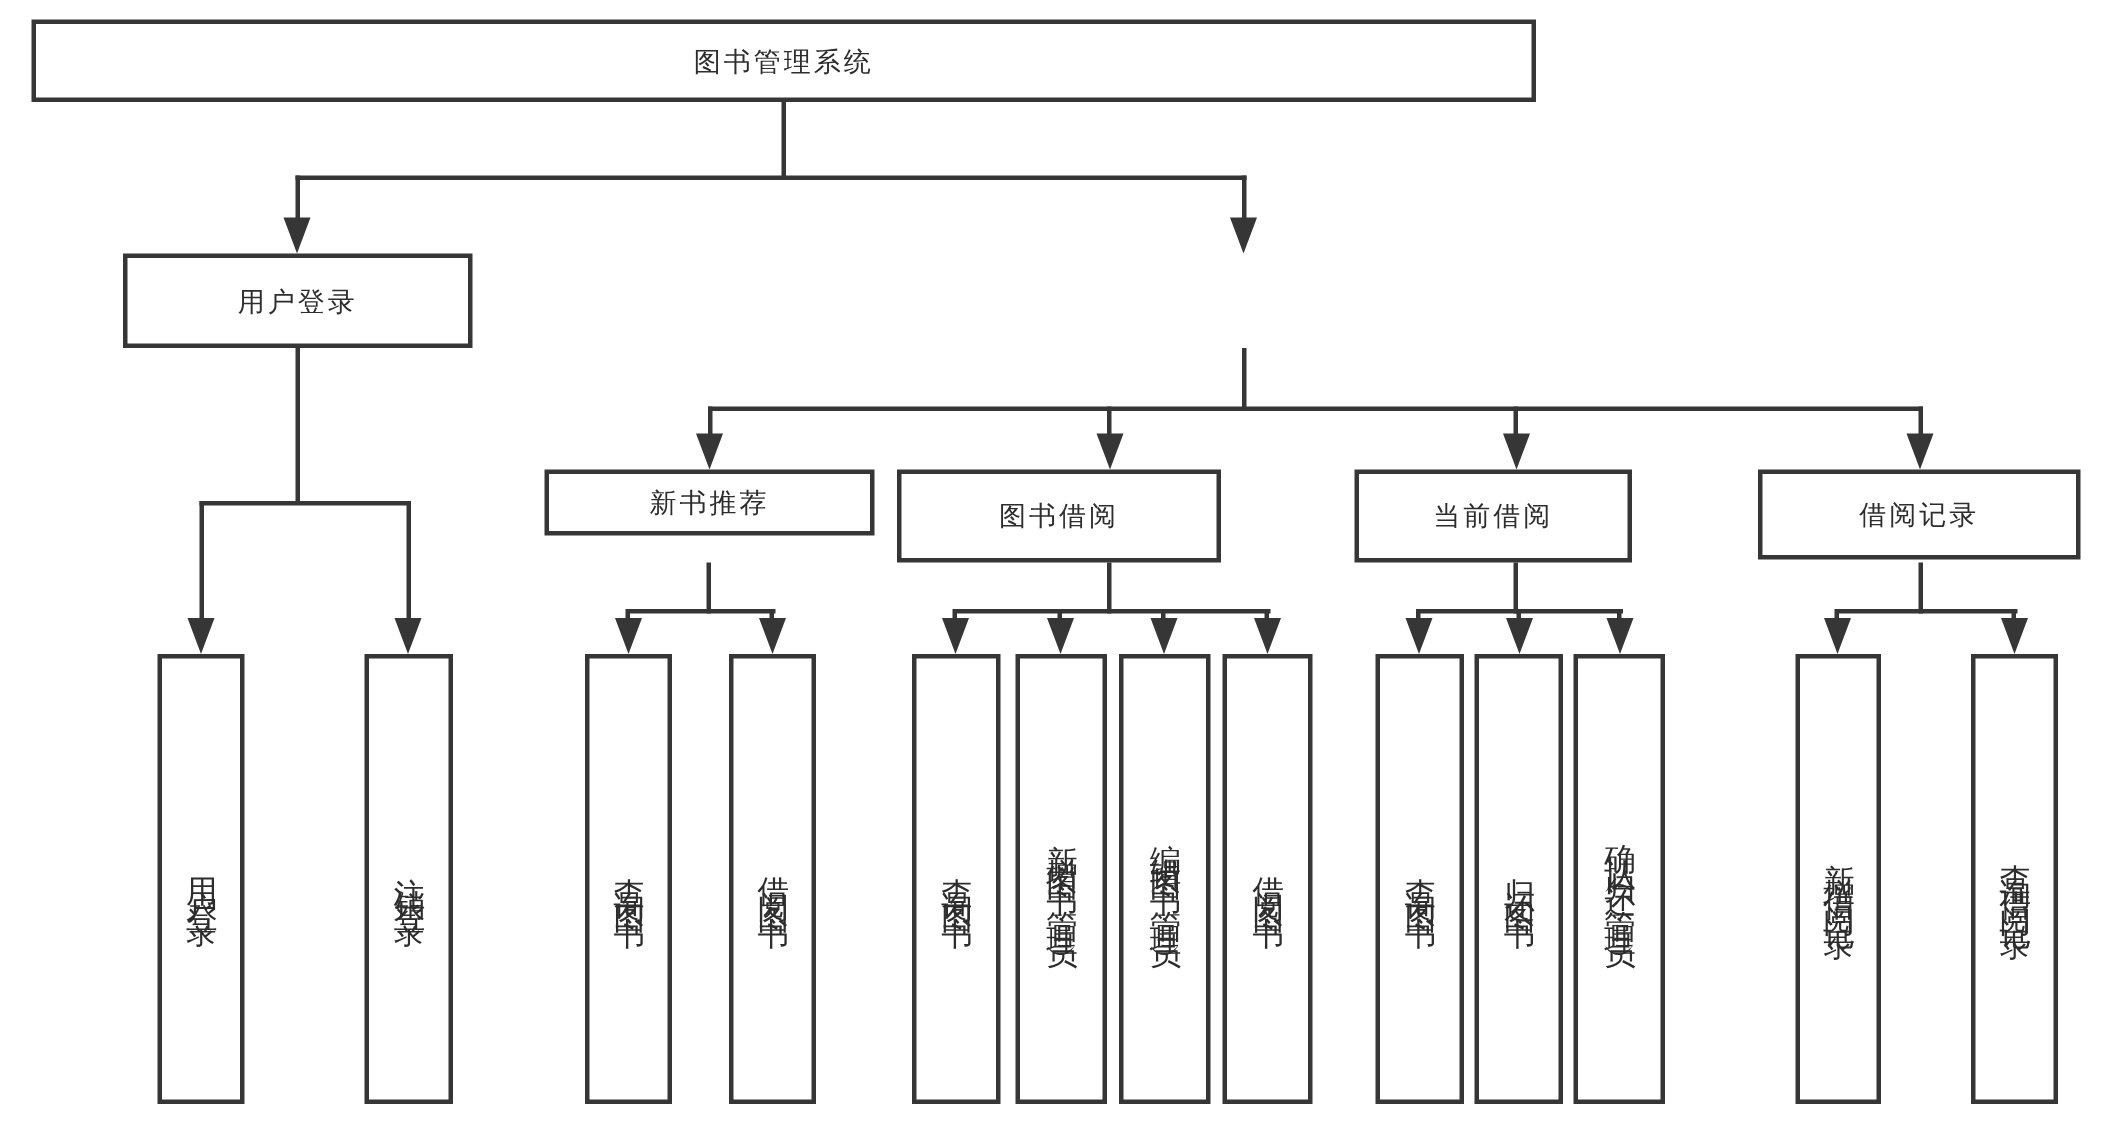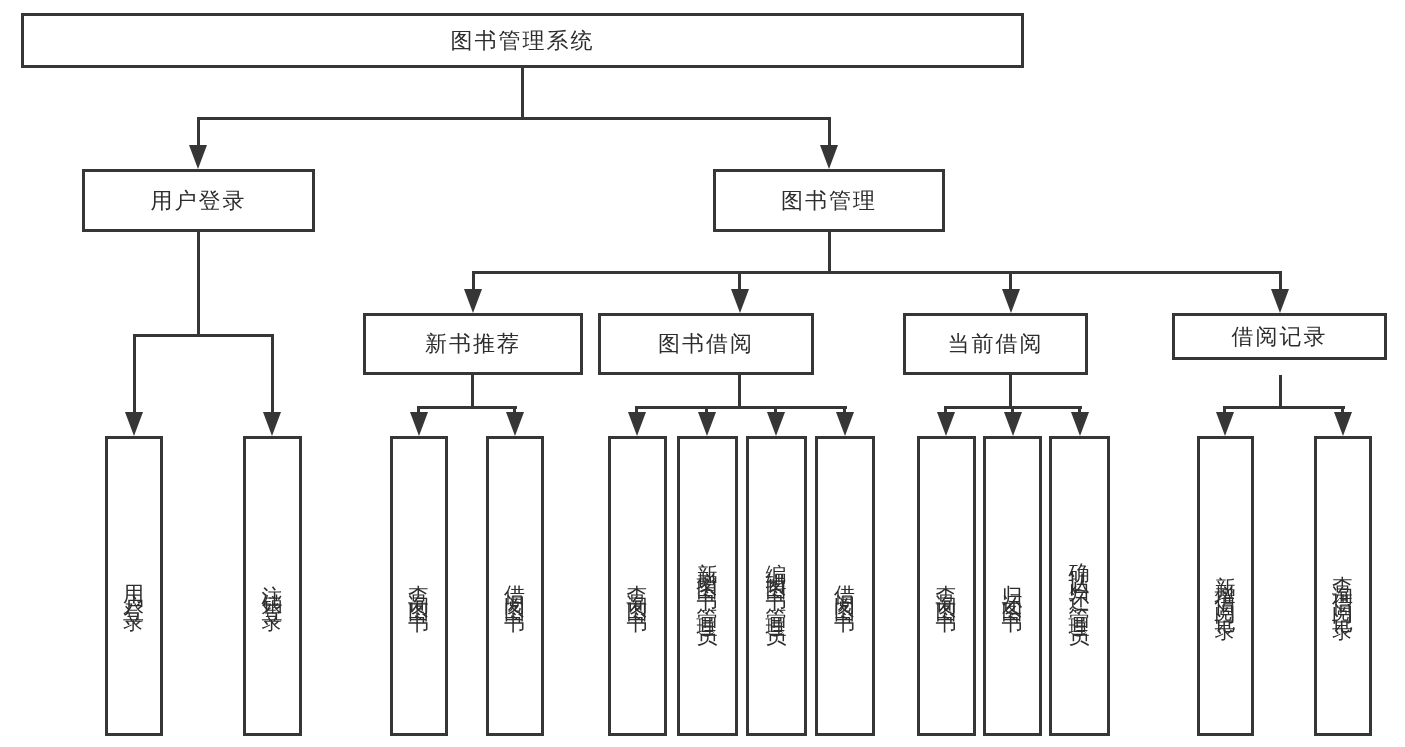--- a/index.html
+++ b/index.html
@@ -4,21 +4,21 @@
 <style>
   html,body{margin:0;padding:0;background:#ffffff;}
   .stage{
     position:relative;width:1405px;height:747px;background:#ffffff;overflow:hidden;
     font-family:"Liberation Sans",sans-serif;color:#2d2d2d;
   }
   .node{
     position:absolute;background:#ffffff;border:3px solid #363636;box-sizing:border-box;
     display:flex;align-items:center;justify-content:center;text-align:center;
   }
-  .node.h{font-size:22px;letter-spacing:2px;white-space:nowrap;text-align:center;}
+  .node.h{font-size:18px;letter-spacing:2px;white-space:nowrap;text-align:center;}
   .node.v{
     writing-mode:vertical-rl;text-orientation:mixed;
     font-size:21px;letter-spacing:9px;line-height:1;
   }
   .vline{position:absolute;width:3px;background:#363636;}
   .hline{position:absolute;height:3px;background:#363636;}
   .arr{
     position:absolute;width:0;height:0;
     border-left:9px solid transparent;border-right:9px solid transparent;
     border-top:24px solid #363636;
@@ -37,44 +37,43 @@
   <div class="node h" style="left:21px;top:13px;width:1003px;height:55px;">图书管理系统</div>
 
   <div class="vline" style="left:521px;top:68px;height:50px;"></div>
   <div class="hline" style="left:197px;top:117px;width:634px;"></div>
   <div class="vline" style="left:197px;top:117px;height:32px;"></div>
   <div class="arr" style="left:189px;top:145px;"></div>
   <div class="vline" style="left:828px;top:117px;height:32px;"></div>
   <div class="arr" style="left:820px;top:145px;"></div>
 
   <div class="node h" style="left:82px;top:169px;width:233px;height:63px;">用户登录</div>
-  <div class="node h" style="left:713px;top:169px;width:232px;height:63px;">图书管理</div>
 
   <div class="vline" style="left:197px;top:232px;height:104px;"></div>
   <div class="hline" style="left:133px;top:334px;width:141px;"></div>
   <div class="vline" style="left:133px;top:334px;height:80px;"></div>
   <div class="arr" style="left:125px;top:412px;"></div>
   <div class="vline" style="left:271px;top:334px;height:80px;"></div>
   <div class="arr" style="left:263px;top:412px;"></div>
 
   <div class="vline" style="left:828px;top:232px;height:42px;"></div>
   <div class="hline" style="left:472px;top:271px;width:810px;"></div>
   <div class="vline" style="left:472px;top:271px;height:22px;"></div>
   <div class="arr" style="left:464px;top:289px;"></div>
   <div class="vline" style="left:738px;top:271px;height:22px;"></div>
   <div class="arr" style="left:731px;top:289px;"></div>
   <div class="vline" style="left:1009px;top:271px;height:22px;"></div>
   <div class="arr" style="left:1002px;top:289px;"></div>
   <div class="vline" style="left:1279px;top:271px;height:22px;"></div>
   <div class="arr" style="left:1271px;top:289px;"></div>
 
-  <div class="node h" style="left:363px;top:313px;width:220px;height:62px;">新书推荐</div>
+  <div class="node h" style="left:363px;top:313px;width:220px;height:44px;">新书推荐</div>
   <div class="node h" style="left:598px;top:313px;width:216px;height:62px;">图书借阅</div>
   <div class="node h" style="left:903px;top:313px;width:185px;height:62px;">当前借阅</div>
-  <div class="node h" style="left:1172px;top:313px;width:215px;height:47px;">借阅记录</div>
+  <div class="node h" style="left:1172px;top:313px;width:215px;height:60px;">借阅记录</div>
 
   <div class="vline" style="left:471px;top:375px;height:34px;"></div>
   <div class="vline" style="left:738px;top:375px;height:34px;"></div>
   <div class="vline" style="left:1009px;top:375px;height:34px;"></div>
   <div class="vline" style="left:1279px;top:375px;height:34px;"></div>
 
   <div class="hline" style="left:418px;top:406px;width:99px;"></div>
   <div class="hline" style="left:636px;top:406px;width:211px;"></div>
   <div class="hline" style="left:945px;top:406px;width:137px;"></div>
   <div class="hline" style="left:1224px;top:406px;width:121px;"></div>

